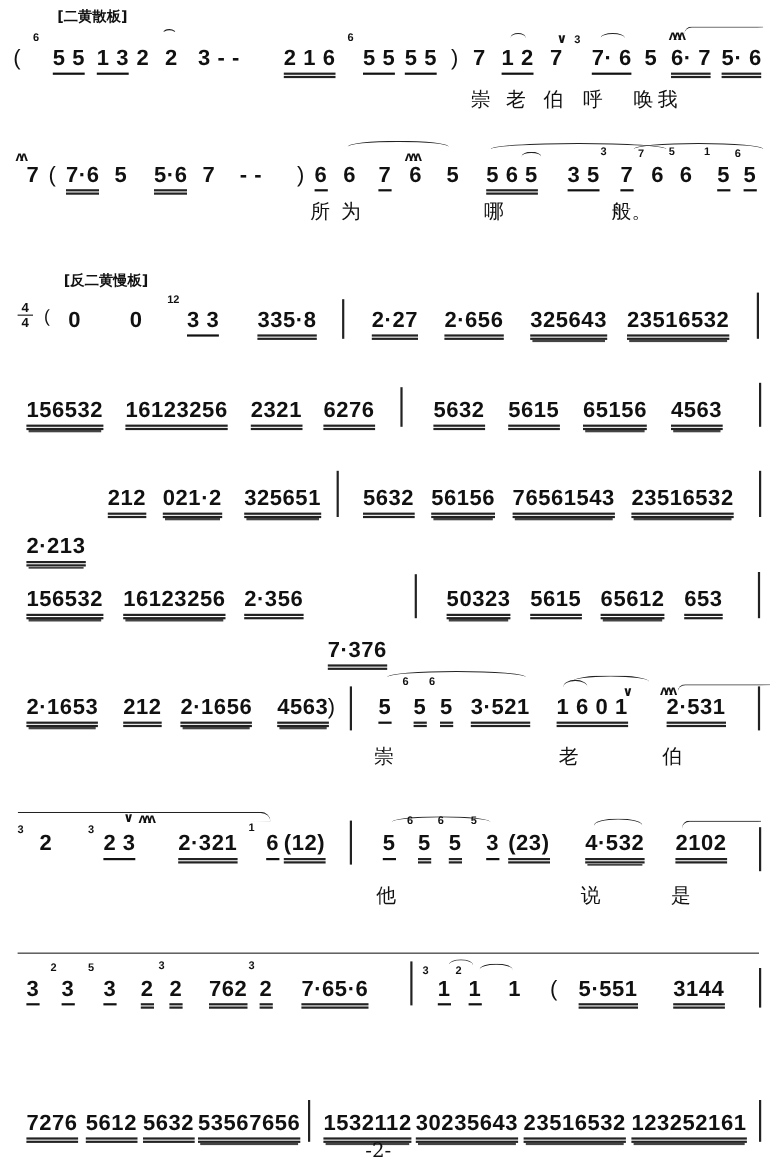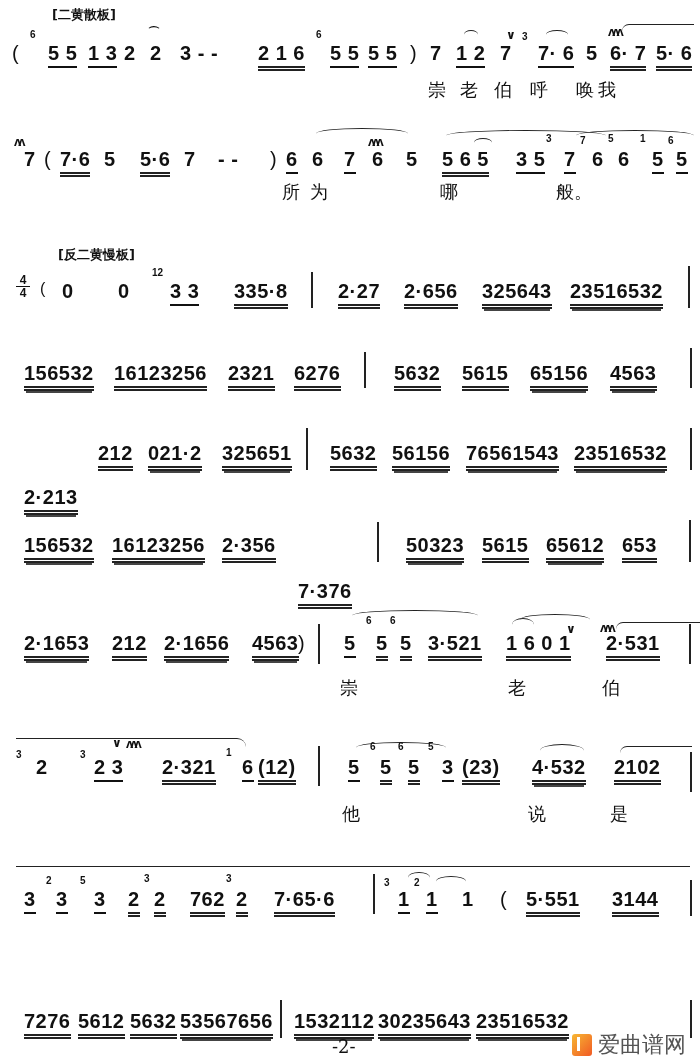--- a/index.html
+++ b/index.html
@@ -252,21 +252,18 @@
 
   <div class="line" style="top:992px;">
     <span class="tok u2" style="left:24px;top:18px;">7276</span>
     <span class="tok u2" style="left:78px;top:18px;">5612</span>
     <span class="tok u2" style="left:130px;top:18px;">5632</span>
     <span class="tok u3" style="left:180px;top:18px;">53567656</span>
     <div class="bar" style="left:280px;top:8px;height:38px;"></div>
     <span class="tok u3" style="left:294px;top:18px;">1532112</span>
     <span class="tok u3" style="left:378px;top:18px;">30235643</span>
     <span class="tok u3" style="left:476px;top:18px;">23516532</span>
+    <span class="tok u3" style="left:574px;top:18px;">123252161</span>
     <div class="bar" style="left:690px;top:8px;height:38px;"></div>
   </div>
 
   <div class="pageno" style="left:332px;top:1036px;">-2-</div>
-  <div class="wm" style="left:572px;top:1030px;">
-    <span class="logo"></span>
-    <span>爱曲谱网</span>
-  </div>
 </div>
 
 </body></html>

